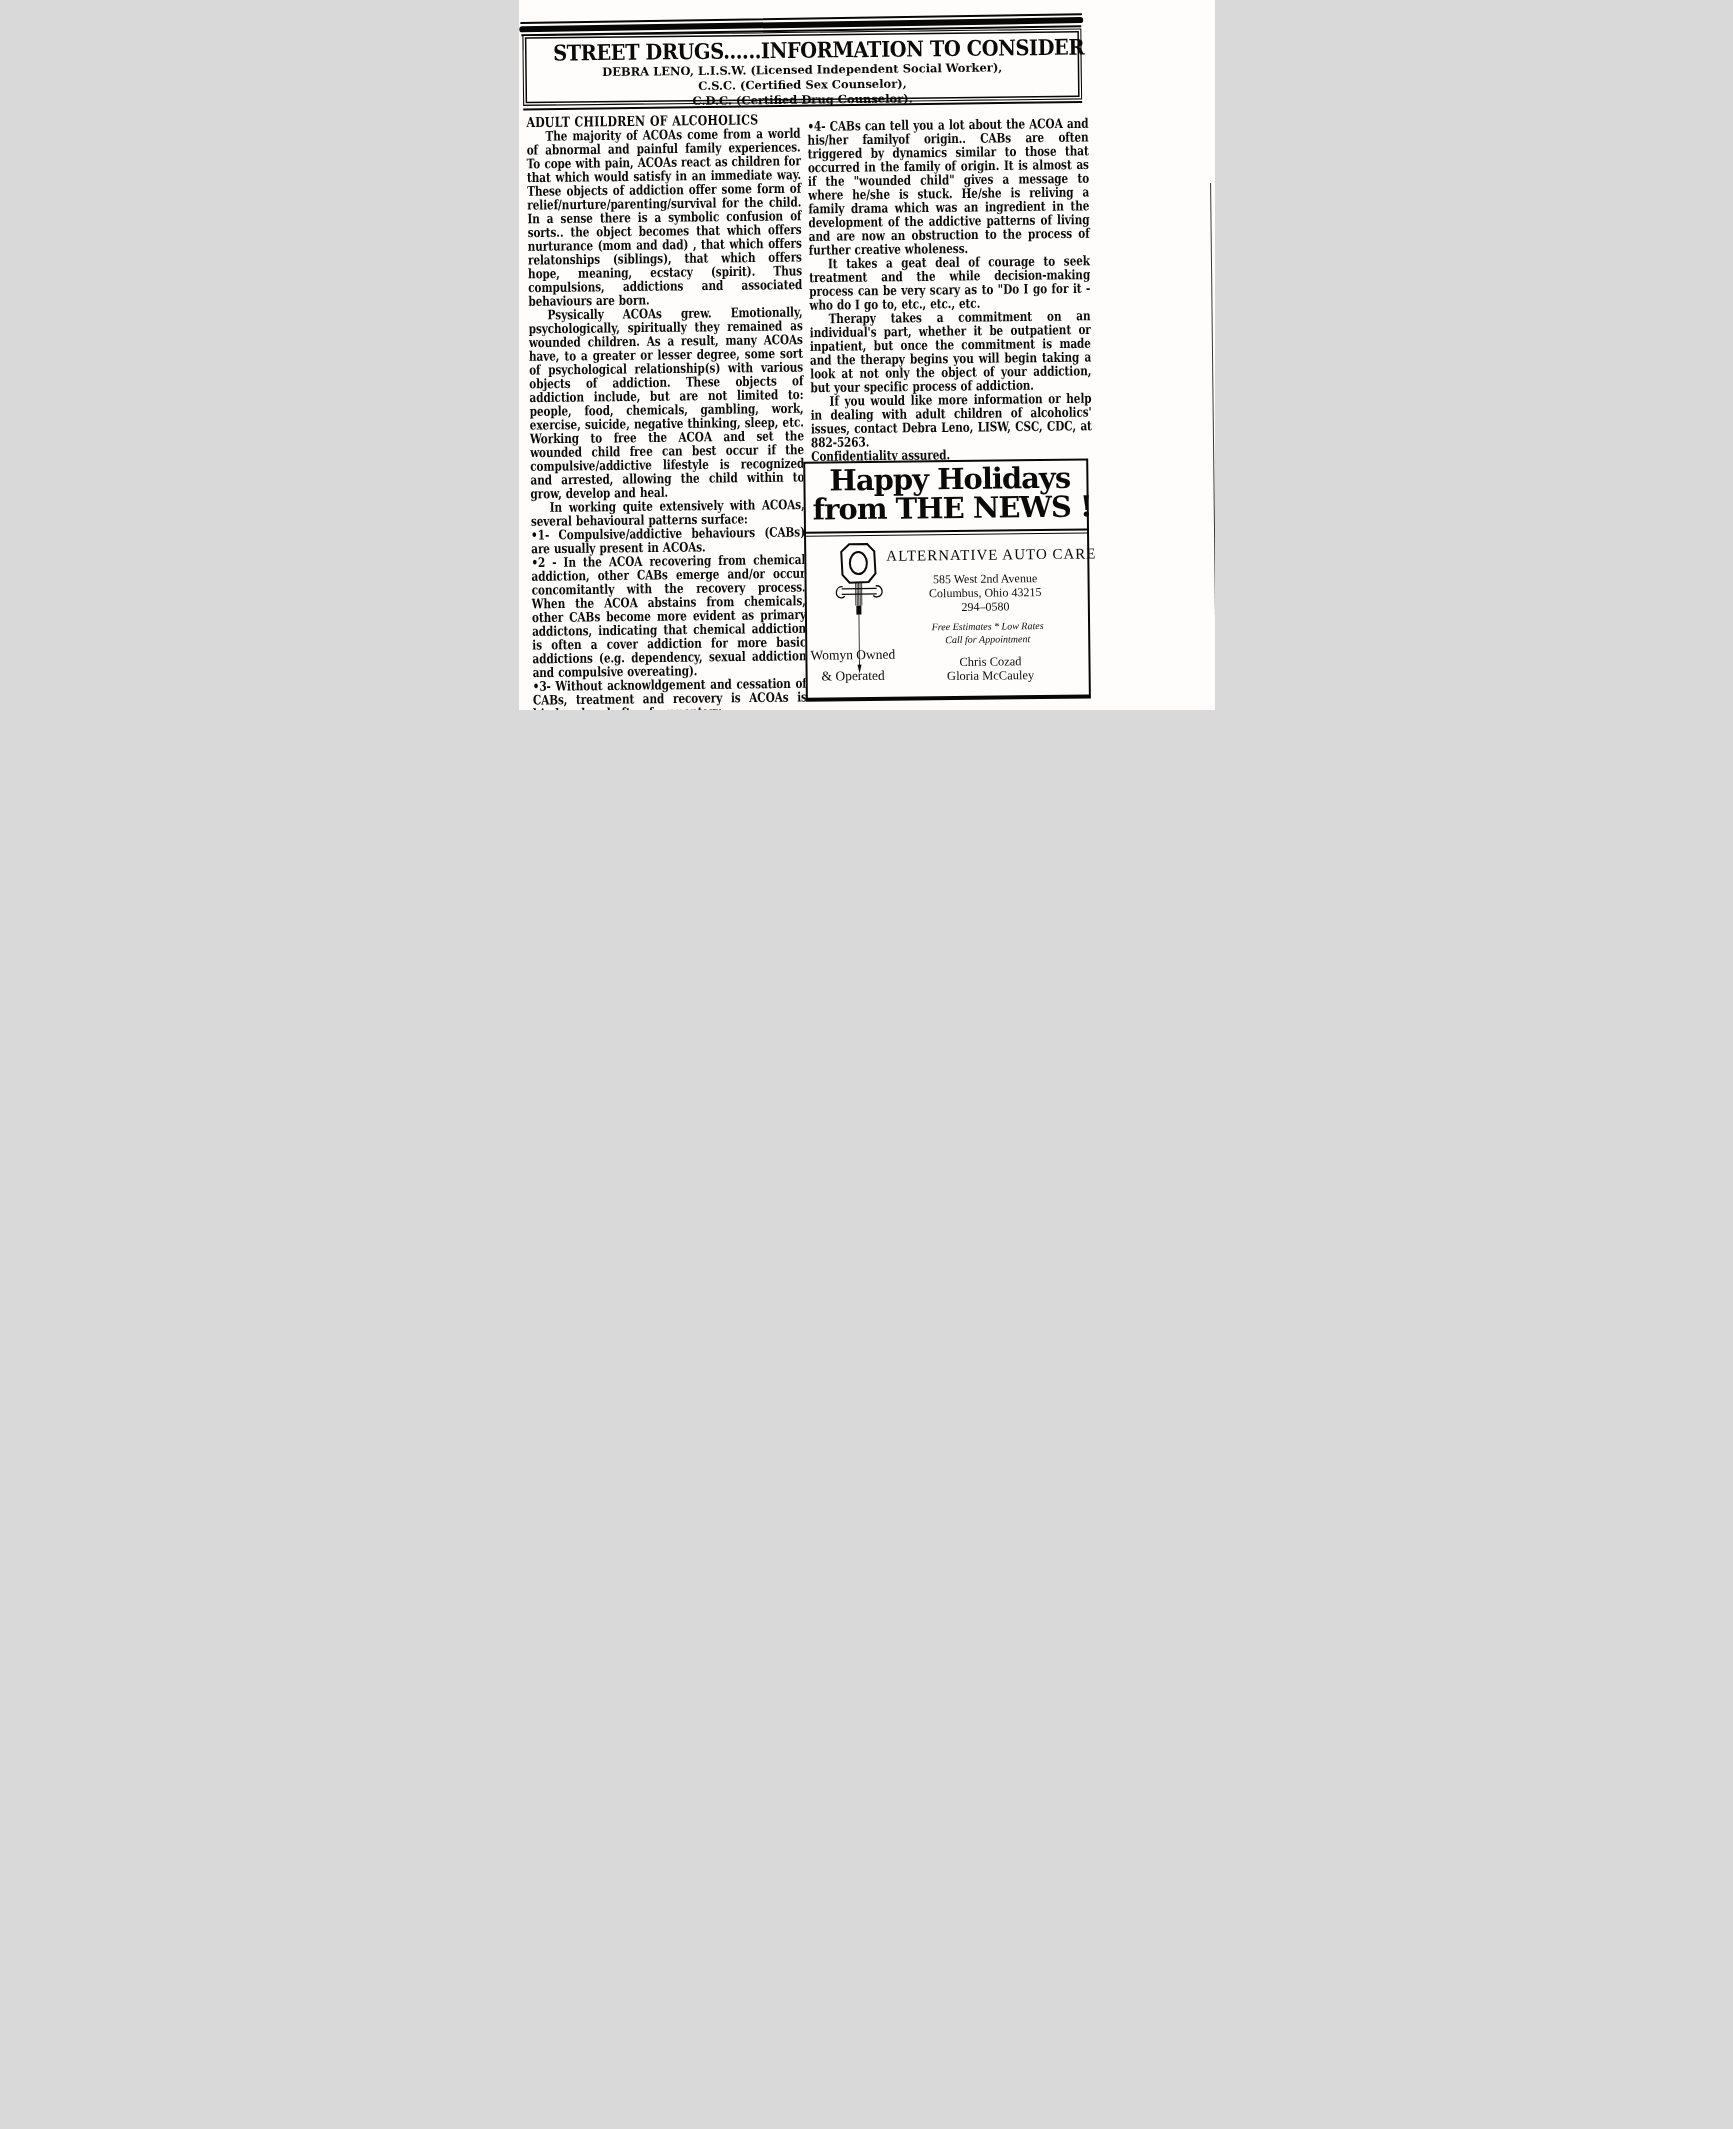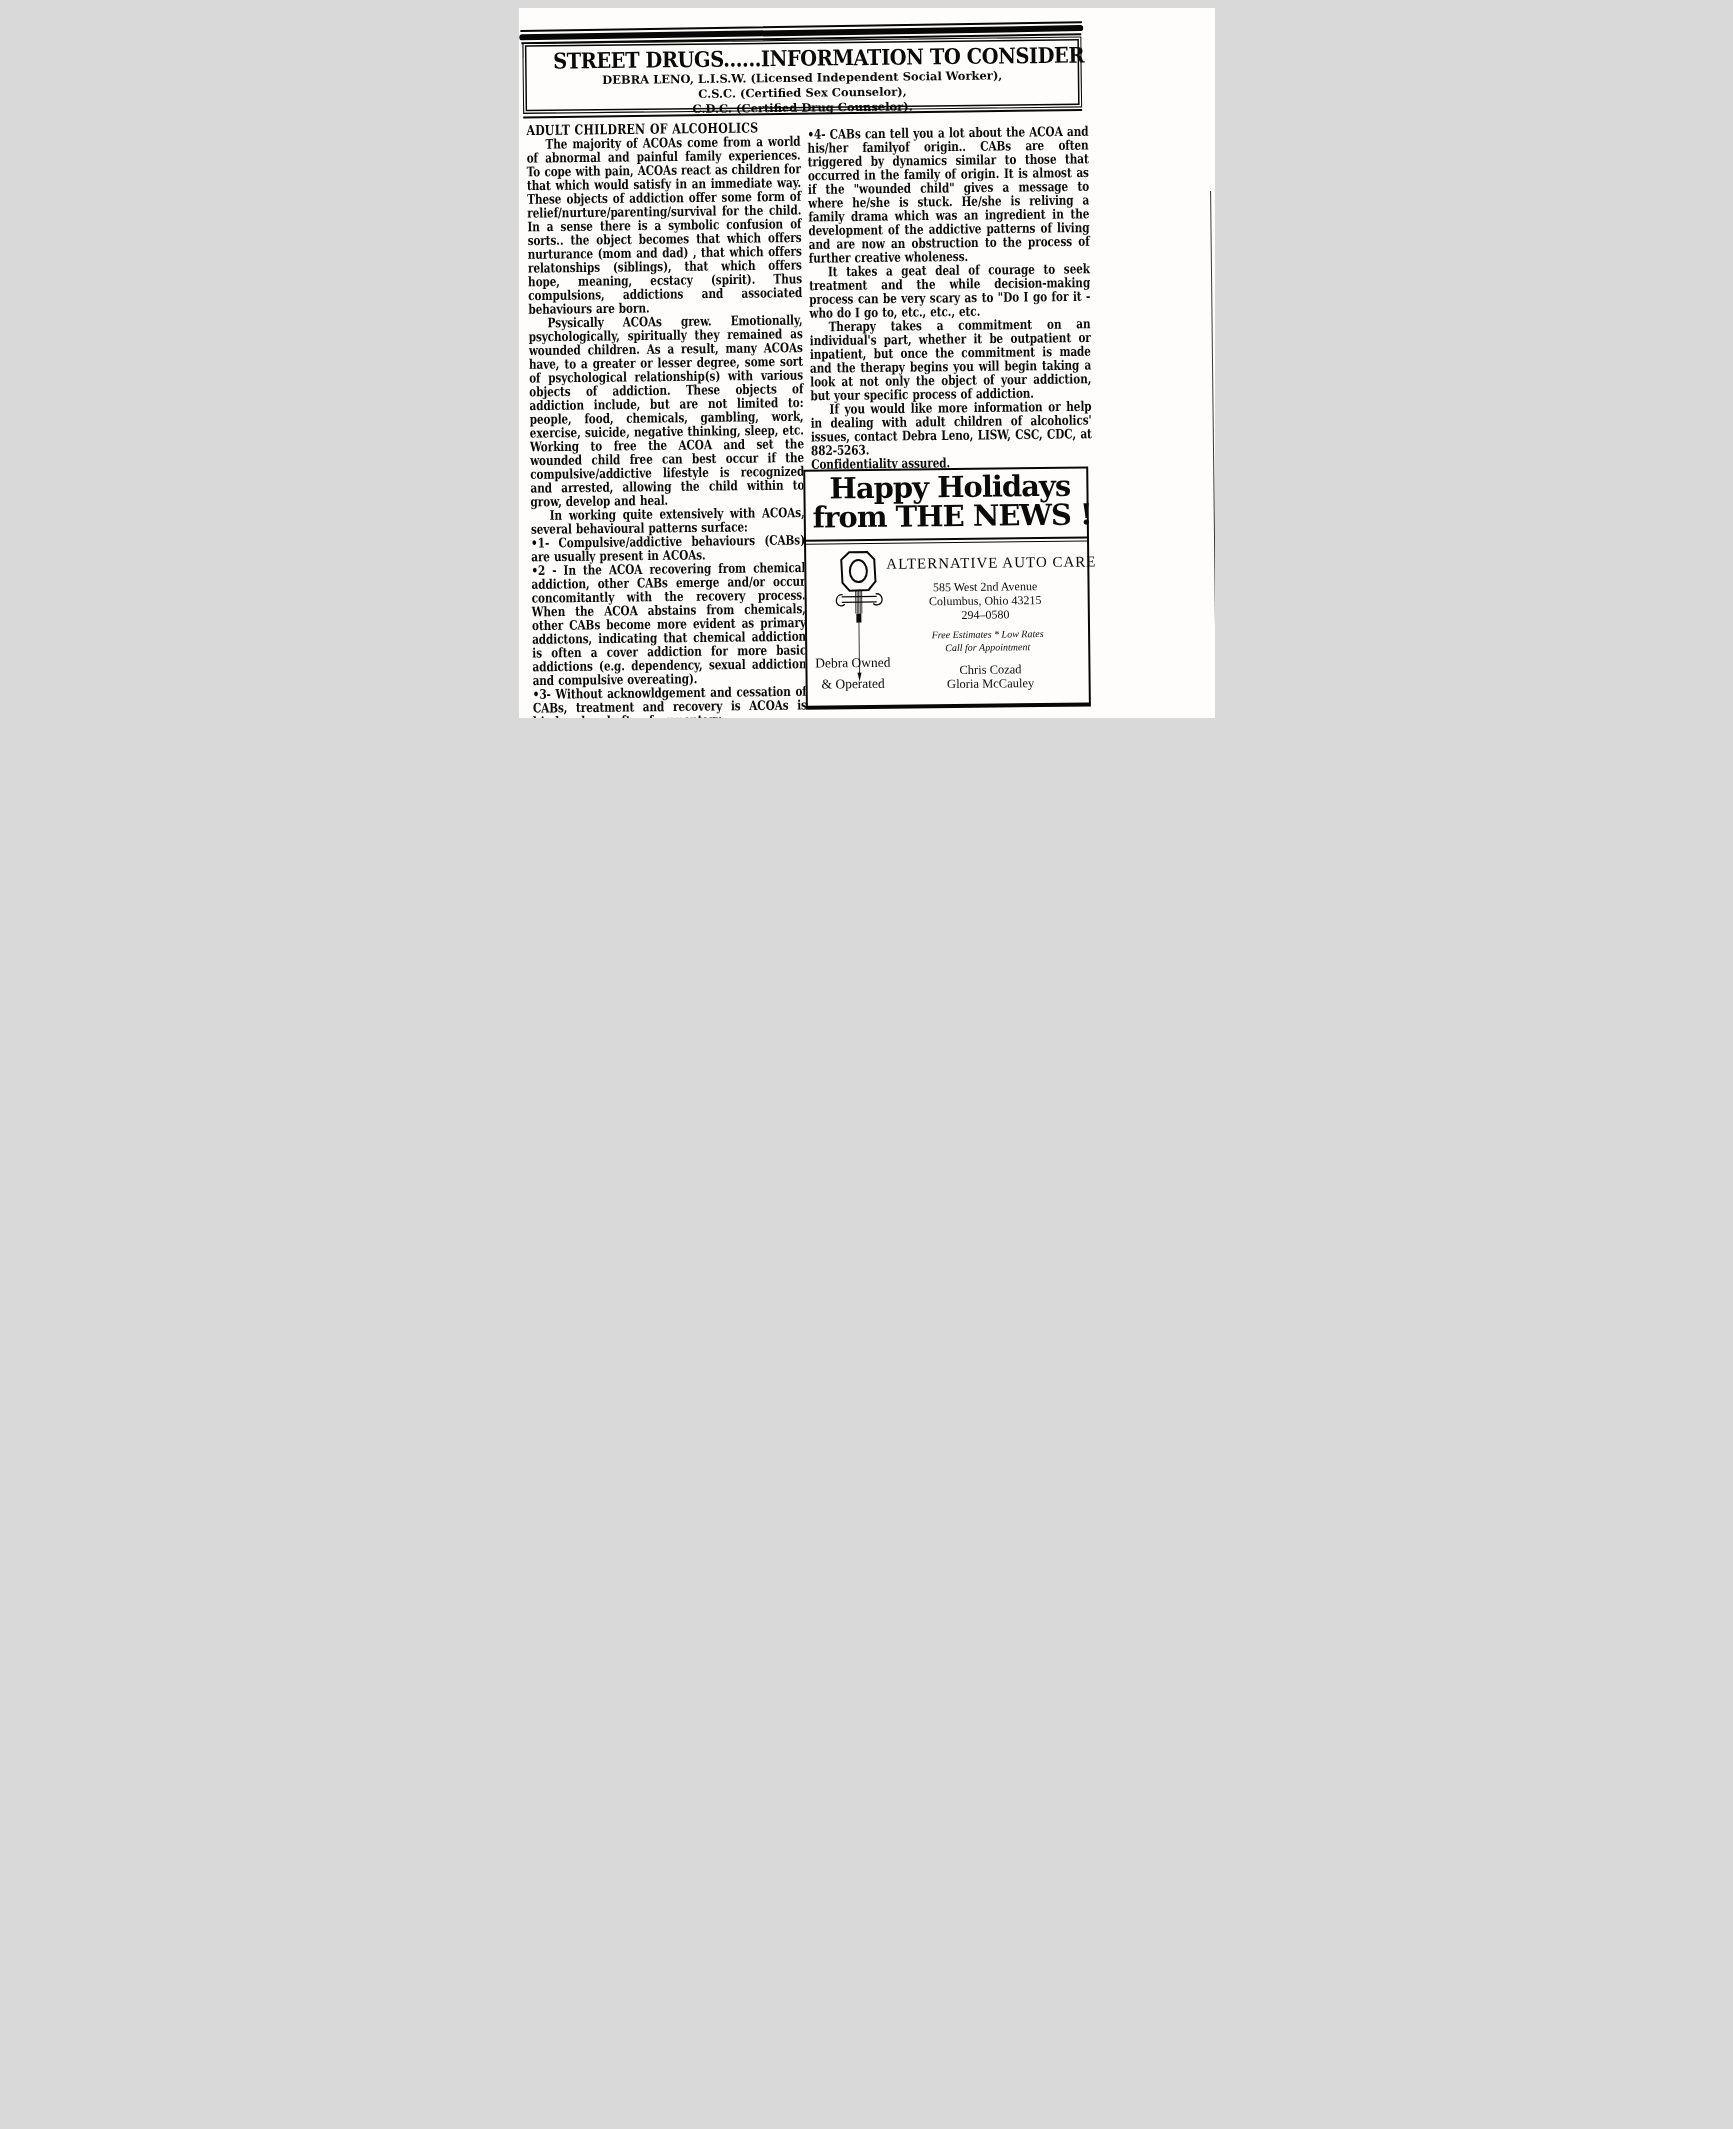--- a/index.html
+++ b/index.html
@@ -1,17 +1,17 @@
 <!DOCTYPE html>
 <html style="font-size:8px"><head>
 <meta charset="utf-8">
 <style>
   html,body{margin:0;padding:0;background:#d9d9d9;}
   .sheet{
-    position:relative;width:696px;height:710px;margin:8px auto;
+    position:relative;width:696px;height:710px;margin:0 auto;
     background:#fffdfb;overflow:hidden;color:#0a0a0a;
     font-family:"DejaVu Serif",serif;
   }
   .tilt{position:absolute;inset:0;transform:rotate(-0.65deg);transform-origin:50% 50%;}
 
   
   .scan-bar{position:absolute;background:#070707;}
   .bar1{left:5px;top:16.6px;width:562px;height:2px;transform:rotate(-0.25deg);border-radius:1.5px;}
   .bar2{left:3.5px;top:20.6px;width:564px;height:6px;transform:rotate(-0.3deg);border-radius:3px;}
   .bar3{left:6px;top:29px;width:560px;height:1.5px;transform:rotate(-0.28deg);}
@@ -135,21 +135,21 @@
           <div>Columbus, Ohio 43215</div>
           <div>294–0580</div>
         </div>
 
         <div class="ad-tagline">
           <div>Free Estimates * Low Rates</div>
           <div>Call for Appointment</div>
         </div>
 
         <div class="ad-owned">
-          <div>Debra Owned</div>
+          <div>Womyn Owned</div>
           <div>&amp; Operated</div>
         </div>
 
         <div class="ad-people">
           <div>Chris Cozad</div>
           <div>Gloria McCauley</div>
         </div>
       </div>
     </div>
 

